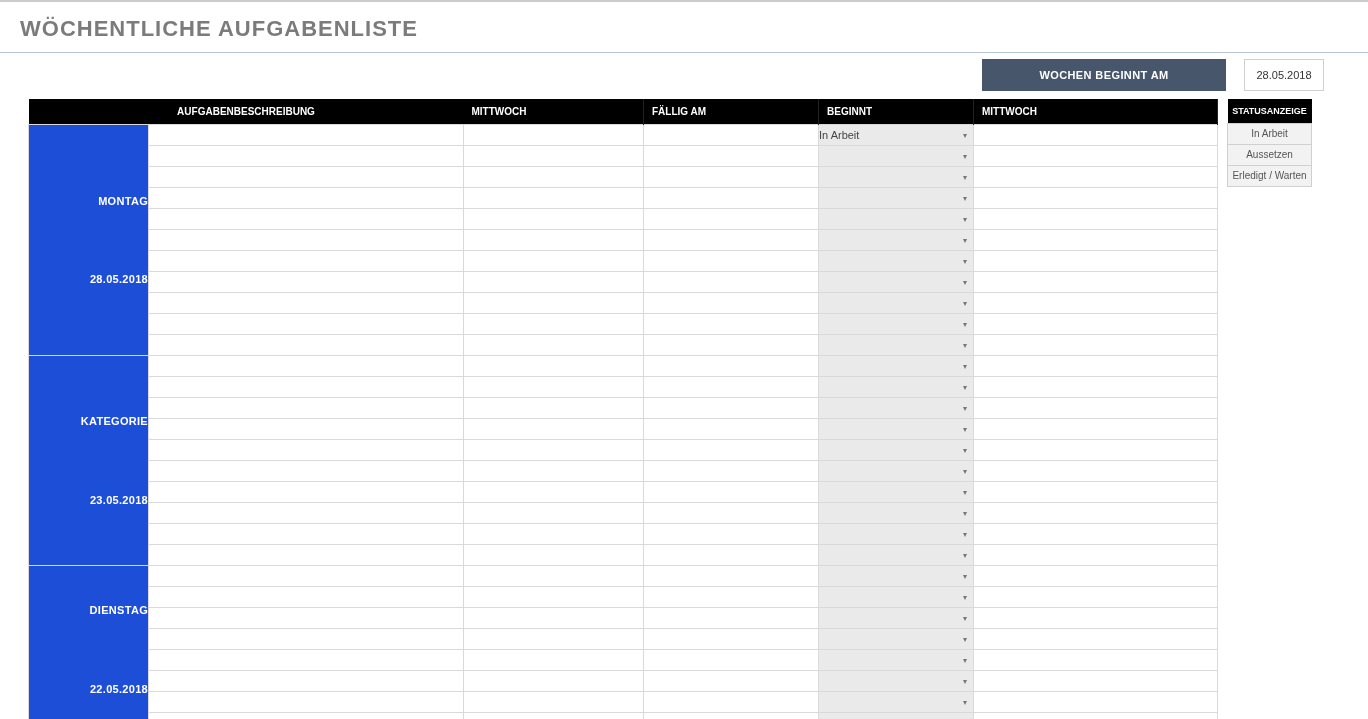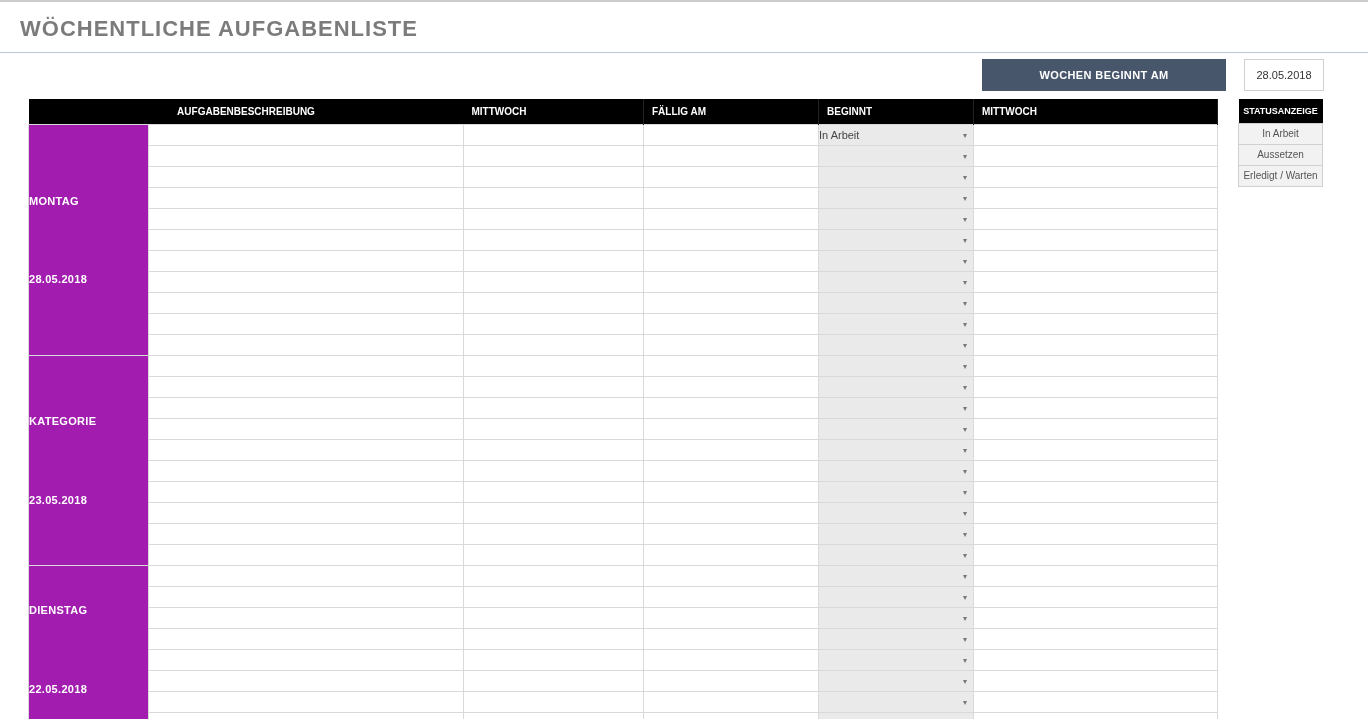--- a/index.html
+++ b/index.html
@@ -8,27 +8,27 @@
 .hr{border-top:1px solid #b5c8da;margin:0 0 6px 0}
 .topbar{display:flex;justify-content:flex-end;align-items:center;padding:0 44px 8px 28px;gap:18px}
 .wk-label{background:#47566b;color:#fff;font-size:11px;font-weight:bold;letter-spacing:.4px;text-align:center;padding:10px 0;width:244px}
 .wk-date{border:1px solid #d0d0d0;font-size:11px;text-align:center;padding:9px 0;width:80px;box-sizing:border-box}
 
 .main{display:flex;align-items:flex-start;padding:0 28px}
 .grid{border-collapse:collapse;table-layout:fixed;width:1189px}
 .grid th{background:#000;color:#fff;font-size:10px;font-weight:bold;text-align:left;padding:7px 8px;border-right:1px solid #222}
 .grid th.first{border-right:none}
 .grid td{border:1px solid #d9d9d9;height:21px;font-size:11px;padding:0;vertical-align:middle;box-sizing:border-box}
-.daycell{background:#a21caf;color:#fff;text-align:left;font-size:10px;font-weight:bold;border:1px solid #3a4657;line-height:1.3;padding:6px 4px;letter-spacing:.3px}
+.daycell{background:#1d4ed8;color:#fff;text-align:right;font-size:10px;font-weight:bold;border:1px solid #3a4657;line-height:1.3;padding:6px 4px;letter-spacing:.3px}
 .daycell .dname{display:block;margin-bottom:64px}
 .daycell .ddate{display:block}
 .status-cell{background:#eaeaea;position:relative;padding-left:6px;color:#444;font-size:11px}
 .status-cell .caret{position:absolute;right:6px;top:50%;transform:translateY(-50%);font-size:8px;color:#777}
 
-.legend{width:85px;margin-left:20px;border-collapse:collapse}
+.legend{width:85px;margin-left:9px;border-collapse:collapse}
 .legend th{background:#000;color:#fff;font-size:9px;font-weight:bold;text-align:center;padding:7px 4px}
 .legend td{border:1px solid #d0d0d0;background:#f2f2f2;font-size:10px;text-align:center;padding:4px 2px;color:#555;line-height:1.2}
 </style>
 </head>
 <body>
 <div class="page">
 
 <div class="title">WÖCHENTLICHE AUFGABENLISTE</div>
 <div class="hr"></div>
 

